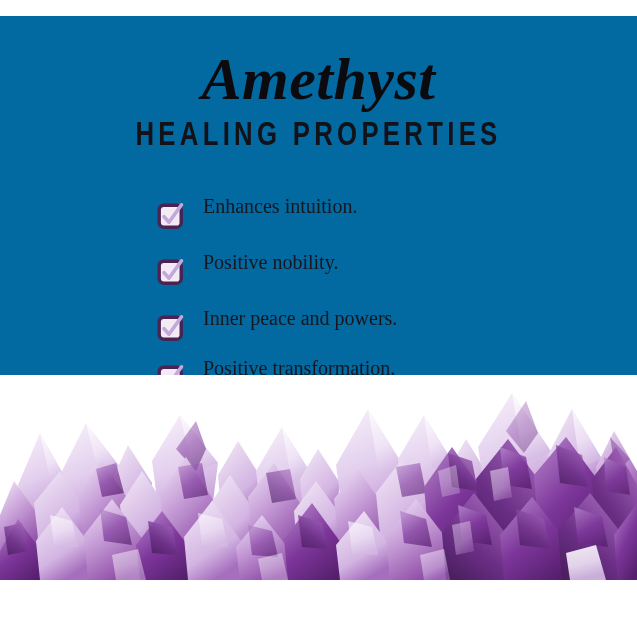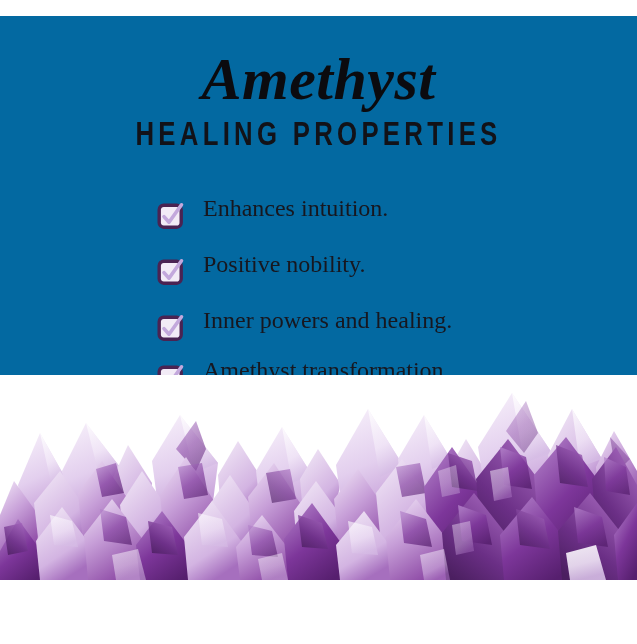--- a/index.html
+++ b/index.html
@@ -87,21 +87,21 @@
   }
 
   .checkbox-svg { display: block; width: 28px; height: 28px; overflow: visible; }
 
   .benefit-text {
     display: block;
     margin-left: 203px;
     margin-right: 40px;
     text-align: left;
     font-family: "Liberation Serif", "DejaVu Serif", serif;
-    font-size: 24px;
+    font-size: 20px;
     line-height: 1.08;
     color: #17171f;
     white-space: pre-line;
   }
   .benefit-text.two-line {
     text-align: center;
     margin-left: 190px;
     margin-right: 120px;
   }
 
@@ -148,32 +148,32 @@
       <span class="benefit-text">Positive nobility.</span>
     </li>
 
     <li class="benefit sp-2">
       <span class="check-wrap">
         <svg class="checkbox-svg" viewBox="0 0 28 28" xmlns="http://www.w3.org/2000/svg">
           <rect x="2.2" y="2.2" width="22" height="22" rx="4.5" ry="4.5" fill="#f2ebf6" stroke="#4a2352" stroke-width="3.4"></rect>
           <path d="M7 13.6 L12 19.2 L24.5 1.8" fill="none" stroke="#c3a8dc" stroke-width="3.6" stroke-linecap="round" stroke-linejoin="round"></path>
         </svg>
       </span>
-      <span class="benefit-text">Inner powers and healing.</span>
+      <span class="benefit-text">Inner peace and powers.</span>
     </li>
 
 
     <li class="benefit sp-4">
       <span class="check-wrap">
         <svg class="checkbox-svg" viewBox="0 0 28 28" xmlns="http://www.w3.org/2000/svg">
           <rect x="2.2" y="2.2" width="22" height="22" rx="4.5" ry="4.5" fill="#f2ebf6" stroke="#4a2352" stroke-width="3.4"></rect>
           <path d="M7 13.6 L12 19.2 L24.5 1.8" fill="none" stroke="#c3a8dc" stroke-width="3.6" stroke-linecap="round" stroke-linejoin="round"></path>
         </svg>
       </span>
-      <span class="benefit-text">Amethyst transformation.</span>
+      <span class="benefit-text">Positive transformation.</span>
     </li>
 
   </ul>
 
   <div class="crystal-band">
     <svg class="crystal-svg" viewBox="0 0 637 205" xmlns="http://www.w3.org/2000/svg" preserveAspectRatio="none">
       <defs>
         <linearGradient id="gPale" x1="0" y1="0" x2="0.25" y2="1">
           <stop offset="0%" stop-color="#f8f2fb"></stop>
           <stop offset="55%" stop-color="#e3cfee"></stop>

